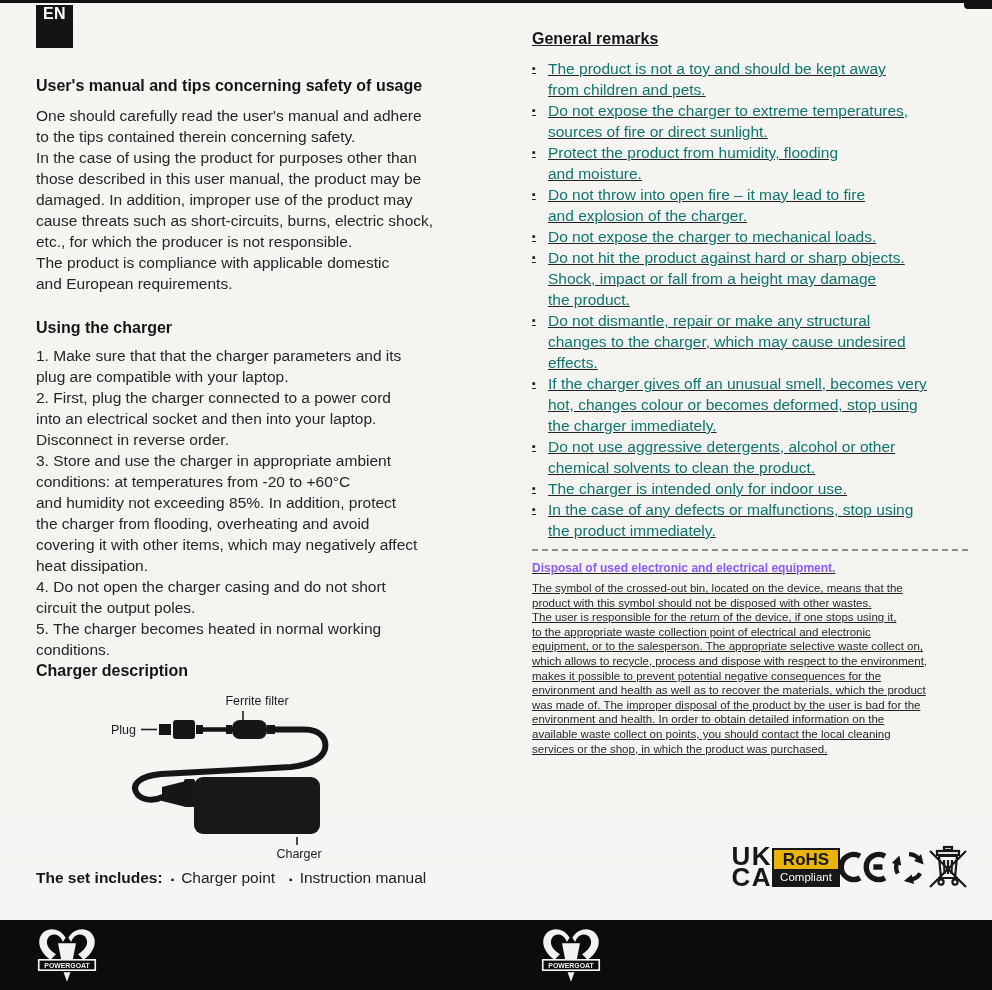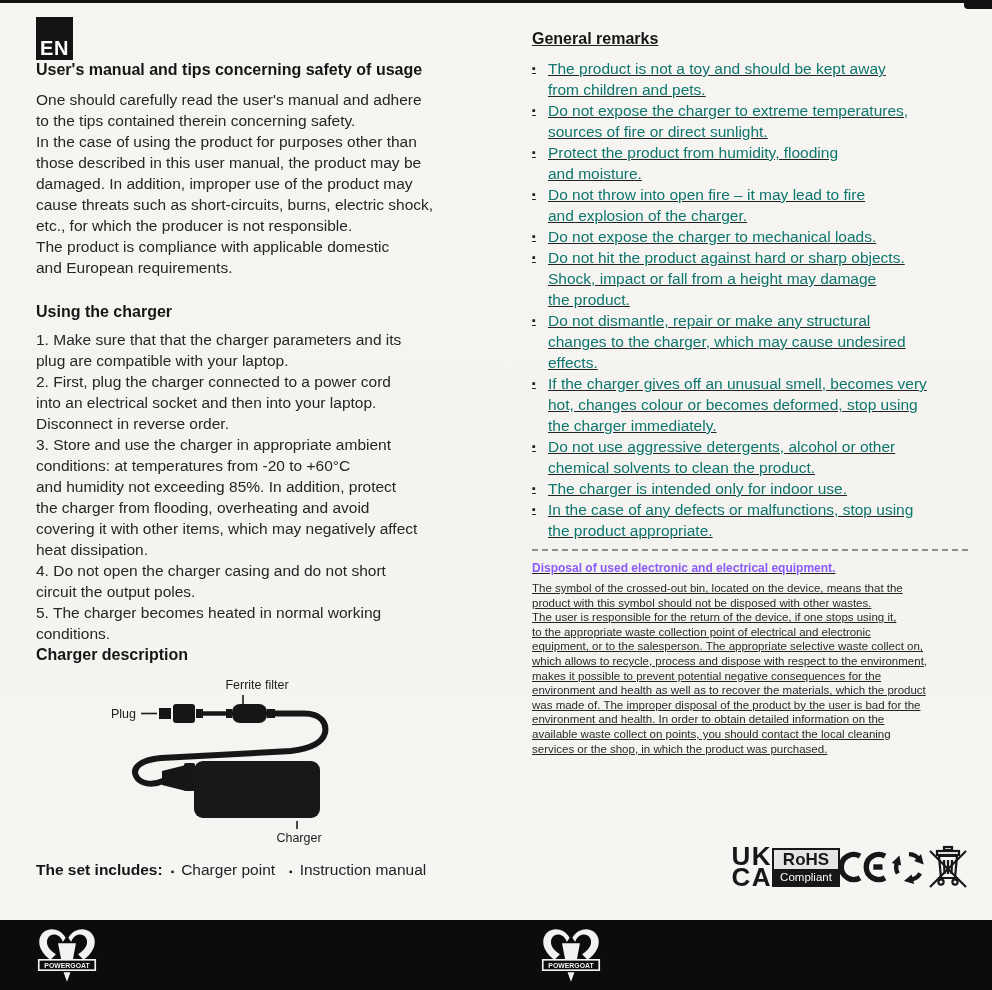--- a/index.html
+++ b/index.html
@@ -6,50 +6,50 @@
   body{
     width:992px;height:990px;position:relative;overflow:hidden;
     background:linear-gradient(180deg,#f6f5f2 0%,#f4f3f0 60%,#f7f6f4 100%);
     color:#232323;
     font-family:"Liberation Sans","DejaVu Sans",sans-serif;
     -webkit-font-smoothing:antialiased;
   }
   .top-line{position:absolute;top:0;left:0;width:100%;height:3px;background:#121212;}
   .corner-mark{position:absolute;top:0;right:0;width:28px;height:9px;background:#121212;border-bottom-left-radius:4px;}
   .en-badge{
-    position:absolute;left:36px;top:17px;width:37px;height:43px;background:#141414;color:#fff;
-    font-weight:700;font-size:20px;display:flex;align-items:flex-end;justify-content:center;letter-spacing:.5px;
+    position:absolute;left:36px;top:5px;width:37px;height:43px;background:#141414;color:#fff;
+    font-weight:700;font-size:16px;display:flex;align-items:flex-start;justify-content:center;letter-spacing:.5px;
   }
-  .col-left{position:absolute;left:36px;top:60px;width:458px;}
+  .col-left{position:absolute;left:36px;top:76px;width:458px;}
   .col-right{position:absolute;left:532px;top:29px;width:436px;text-decoration:underline;}
   .sec-heading{font-size:16px;font-weight:700;color:#161616;line-height:20px;margin:0 0 9px;}
   .body-text{font-size:15.5px;line-height:21px;margin:0;white-space:pre-line;color:#262626;}
   .mb10{margin-bottom:24px;}
   .mb7{margin-bottom:7px;}
   .mt6{margin-top:1px;}
   
   .bullet-list{display:flex;flex-direction:column;}
   .bullet-row{display:flex;align-items:flex-start;}
   .bullet-dot{flex:0 0 16px;font-size:11px;line-height:21px;color:#1c1c1c;}
   .bullet-text{flex:1;font-size:15.5px;line-height:21px;white-space:pre-line;color:#0f766e;}
   .dashed-divider{border:none;border-top:2px dashed #8f8d89;margin:8px 0 10px;}
   .fine-heading{font-size:12px;font-weight:700;color:#8b5cf6;margin:0 0 6px;}
   .fine-text{font-size:11.5px;line-height:14.6px;margin:0;white-space:pre-line;color:#2a2a2a;}
   
   .diagram-wrap{margin:8px 0 0;}
   
-  .set-row{display:flex;align-items:baseline;margin-top:12px;font-size:15.5px;}
+  .set-row{display:flex;align-items:baseline;margin-top:4px;font-size:15.5px;}
   .set-label{font-weight:700;color:#161616;margin-right:8px;}
   .set-items{display:flex;align-items:baseline;}
   .set-item{display:flex;align-items:baseline;margin-right:14px;}
   .set-item .bullet-dot{flex:0 0 auto;margin-right:7px;font-size:10px;}
   
   .certs{position:absolute;top:845px;right:24px;display:flex;align-items:center;}
   .ukca{font-weight:700;font-size:26px;line-height:21px;letter-spacing:1.5px;color:#171717;text-align:center;}
-  .rohs{border:2.5px solid #171717;text-align:center;min-width:64px;background:#e5e5e5;}
+  .rohs{border:2.5px solid #171717;text-align:center;min-width:64px;background:#eab308;}
   .rohs-top{font-weight:700;font-size:17px;line-height:19px;color:#171717;padding:0 4px;}
   .rohs-bottom{background:#171717;color:#fbfbfb;font-size:11.5px;line-height:14px;padding:1px 3px;}
   
   .footer{position:absolute;left:0;bottom:0;width:100%;height:70px;background:#0c0c0c;}
   .goat{position:absolute;top:4px;height:62px;}
   .goat-1{left:28px;}
   .goat-2{left:532px;}
 </style>
 </head>
 <body>
@@ -190,21 +190,21 @@
       <span class="bullet-text">Do not use aggressive detergents, alcohol or other
 chemical solvents to clean the product.</span>
     </div>
       <div class="bullet-row">
       <span class="bullet-dot">▪</span>
       <span class="bullet-text">The charger is intended only for indoor use.</span>
     </div>
       <div class="bullet-row">
       <span class="bullet-dot">▪</span>
       <span class="bullet-text">In the case of any defects or malfunctions, stop using
-the product appropriate.</span>
+the product immediately.</span>
     </div>
     </div>
 
   <hr class="dashed-divider">
 
   <h3 class="fine-heading">Disposal of used electronic and electrical equipment.</h3>
   <p class="fine-text">The symbol of the crossed-out bin, located on the device, means that the
 product with this symbol should not be disposed with other wastes.
 The user is responsible for the return of the device, if one stops using it,
 to the appropriate waste collection point of electrical and electronic

